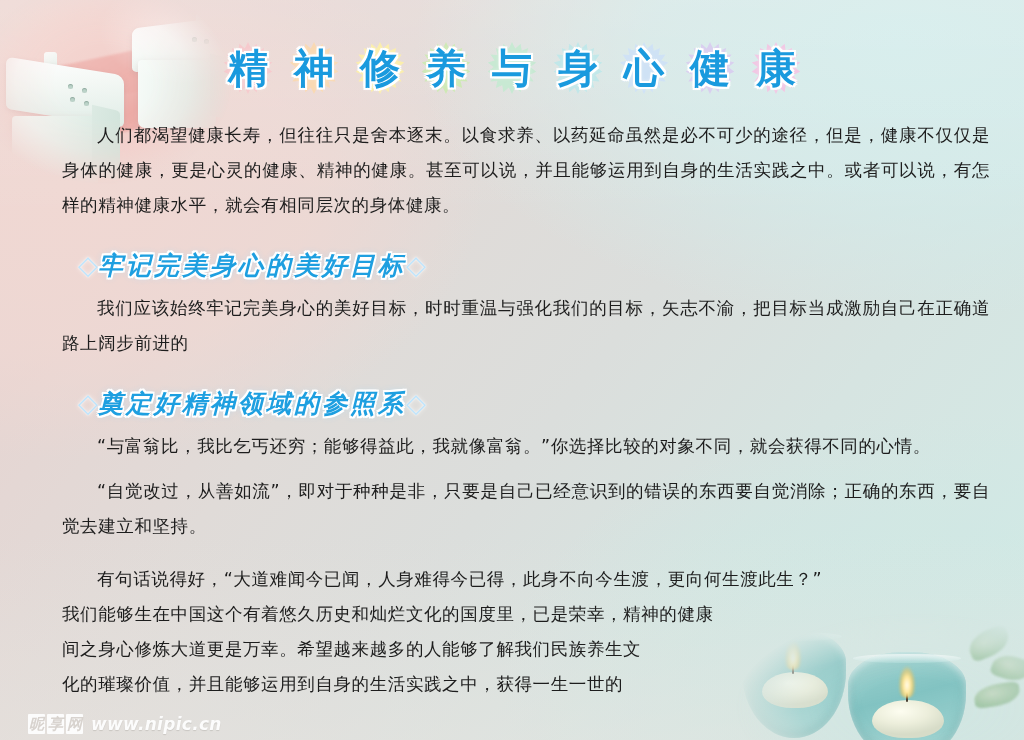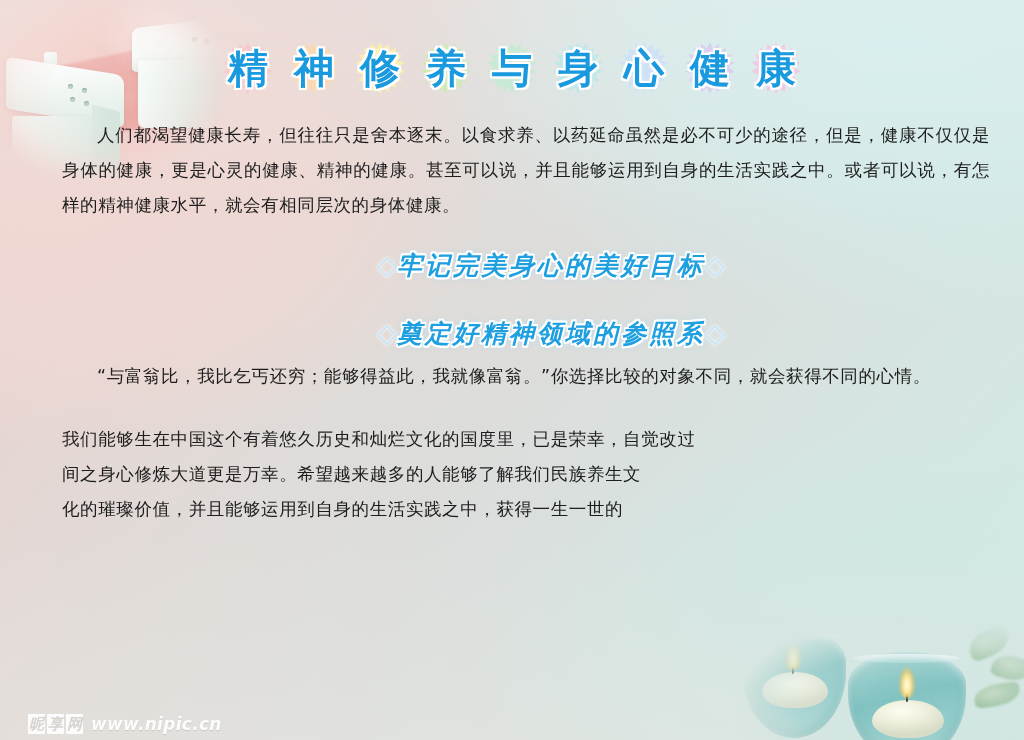--- a/index.html
+++ b/index.html
@@ -232,21 +232,21 @@
        0 0 7px rgba(170,220,250,0.9);
     display: inline-block;
   }
   .heading .diamond {
     font-style: normal;
     font-size: 26px;
     color: #bfe4fb;
     text-shadow: 0 0 5px rgba(255,255,255,0.95), 0 0 2px #fff;
     letter-spacing: 0;
   }
-  .heading-wrap { line-height: 44px; text-align: center; }
+  .heading-wrap { line-height: 44px; }
 
   .spacer-sm { height: 10px; }
   .spacer-md { height: 18px; }
 
   
   .footer-wm {
     position: absolute;
     left: 28px; bottom: 6px;
     display: flex;
     align-items: center;
@@ -404,34 +404,37 @@
 
   <div class="content">
 
     <p class="para justified">人们都渴望健康长寿，但往往只是舍本逐末。以食求养、以药延命虽然是必不可少的途径，但是，健康不仅仅是身体的健康，更是心灵的健康、精神的健康。甚至可以说，并且能够运用到自身的生活实践之中。或者可以说，有怎样的精神健康水平，就会有相同层次的身体健康。</p>
 
     <div class="spacer-sm"></div>
 
     <div class="heading-wrap">
       <div class="heading"><span class="diamond">◇</span><span>牢记完美身心的美好目标</span><span class="diamond">◇</span></div>
     </div>
+    <p class="para justified">我们应该始终牢记完美身心的美好目标，时时重温与强化我们的目标，矢志不渝，把目标当成激励自己在正确道路上阔步前进的</p>
 
     <div class="spacer-sm"></div>
 
     <div class="heading-wrap">
       <div class="heading"><span class="diamond">◇</span><span>奠定好精神领域的参照系</span><span class="diamond">◇</span></div>
     </div>
     <p class="para justified">“与富翁比，我比乞丐还穷；能够得益此，我就像富翁。”你选择比较的对象不同，就会获得不同的心情。</p>
 
     <div class="spacer-sm"></div>
 
+    <p class="para justified">“自觉改过，从善如流”，即对于种种是非，只要是自己已经意识到的错误的东西要自觉消除；正确的东西，要自觉去建立和坚持。</p>
 
     <div class="spacer-md"></div>
 
-    <p class="para plain-noind">我们能够生在中国这个有着悠久历史和灿烂文化的国度里，已是荣幸，自觉改过</p>
+    <p class="para plain">有句话说得好，“大道难闻今已闻，人身难得今已得，此身不向今生渡，更向何生渡此生？”</p>
+    <p class="para plain-noind">我们能够生在中国这个有着悠久历史和灿烂文化的国度里，已是荣幸，精神的健康</p>
     <p class="para plain-noind">间之身心修炼大道更是万幸。希望越来越多的人能够了解我们民族养生文</p>
     <p class="para plain-noind">化的璀璨价值，并且能够运用到自身的生活实践之中，获得一生一世的</p>
 
   </div>
 
   <div class="footer-wm">
     <div class="wm-logo">
       <span>昵</span>
       <span>享</span>
       <span>网</span>

